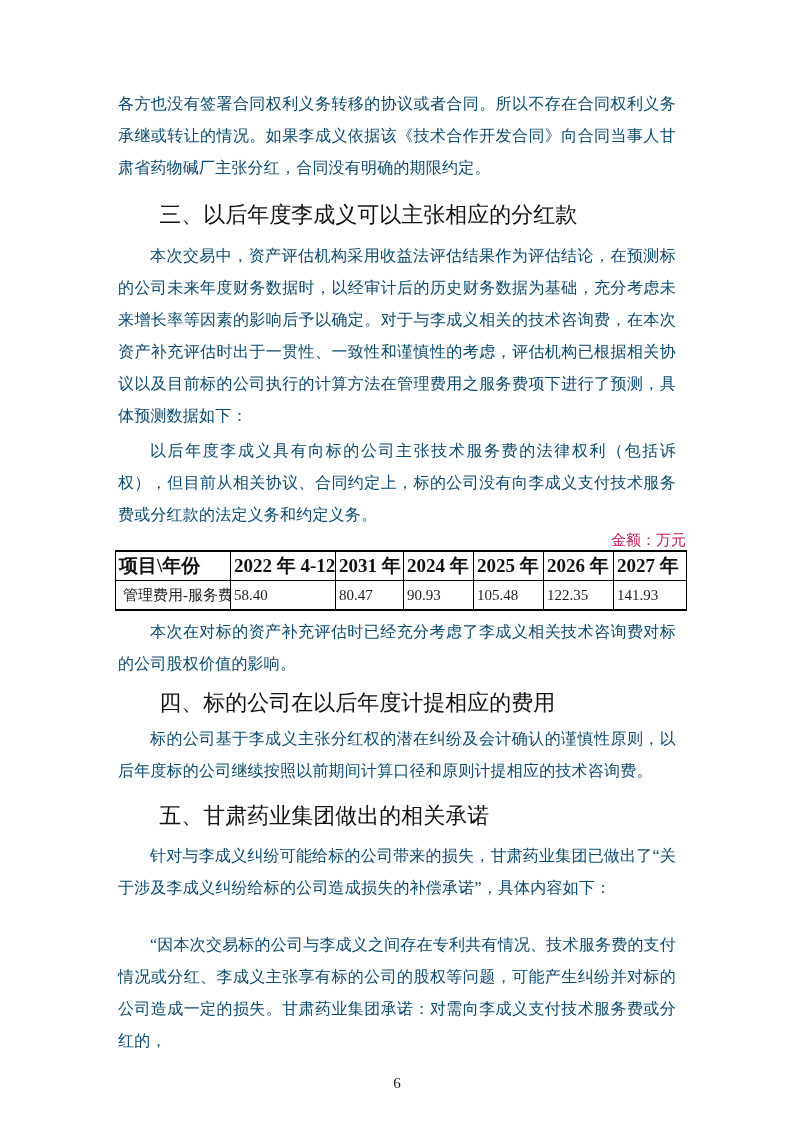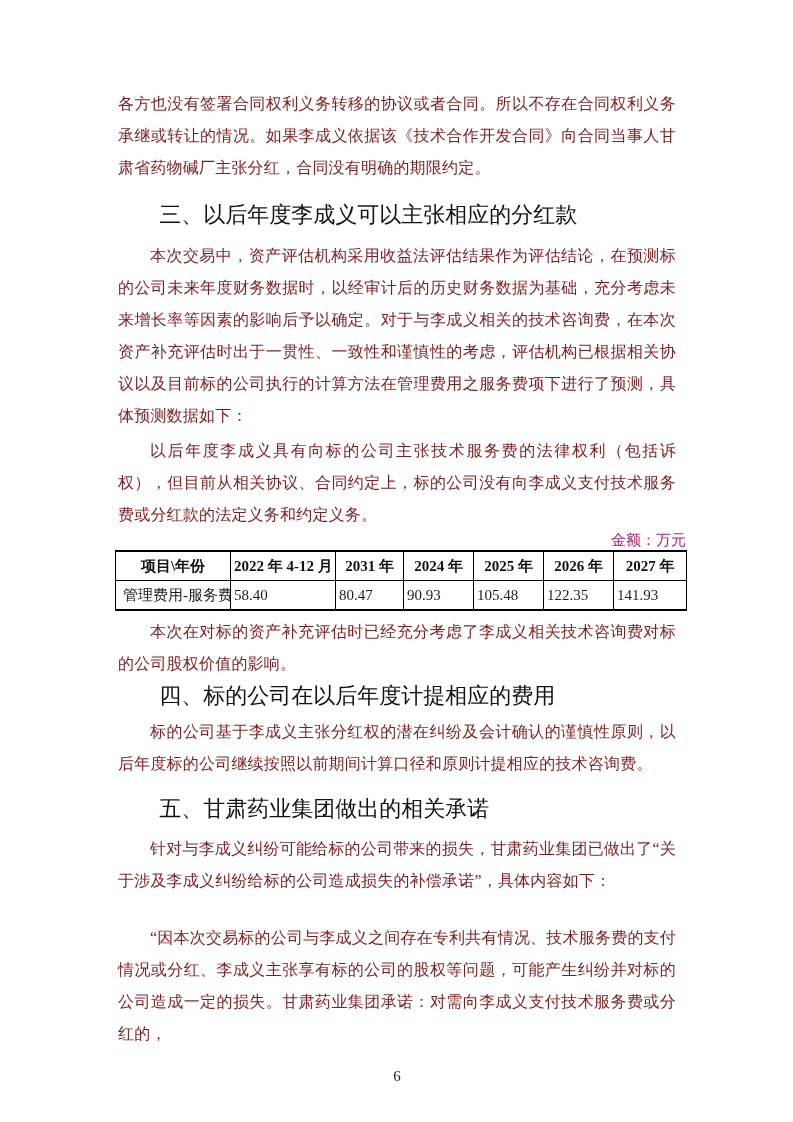--- a/index.html
+++ b/index.html
@@ -22,35 +22,35 @@
     top: 0;
     width: 558px;
     padding-top: 88px;
   }
   .para {
     margin: 0;
     font-size: 16px;
     line-height: 32px;
     text-align: justify;
     text-indent: 2em;
-    color: #7f1d1d;
+    color: #0c4a6e;
     letter-spacing: 0.2px;
   }
   .para.no-indent { text-indent: 0; }
   .heading {
     margin: 0;
     font-family: "Liberation Sans", "DejaVu Sans", sans-serif;
     font-weight: 400;
     font-size: 22px;
     line-height: 32px;
     text-indent: 1.88em;
     color: #111111;
   }
   .h3 { margin-top: 15px; }
-  .h4 { }
+  .h4 { margin-top: 7px; }
   .h5 { margin-top: 13px; }
   .p2 { margin-top: 3px; }
   .p3 { margin-top: 9px; }
   .p4 { margin-top: 5px; }
   .p5 { margin-top: 4px; }
   .p6 { margin-top: 8px; }
   .p7 { margin-top: 25px; }
   .unit-note {
     width: 571px;
     margin: 0 0 0 -3px;
@@ -71,22 +71,22 @@
   .forecast-table td {
     border: 1px solid #000000;
     height: 28px;
     padding: 0 3px;
     overflow: hidden;
     white-space: nowrap;
   }
   .forecast-table thead th {
     border-bottom: 1.5px solid #000000;
     font-weight: 700;
-    font-size: 15px;
-    text-align: center;
+    font-size: 19px;
+    text-align: left;
     color: #111111;
   }
   .forecast-table tbody td {
     font-size: 15px;
     text-align: left;
     padding-right: 4px;
     color: #1c1c1c;
   }
   .forecast-table tbody td.row-label {
     text-align: center;

